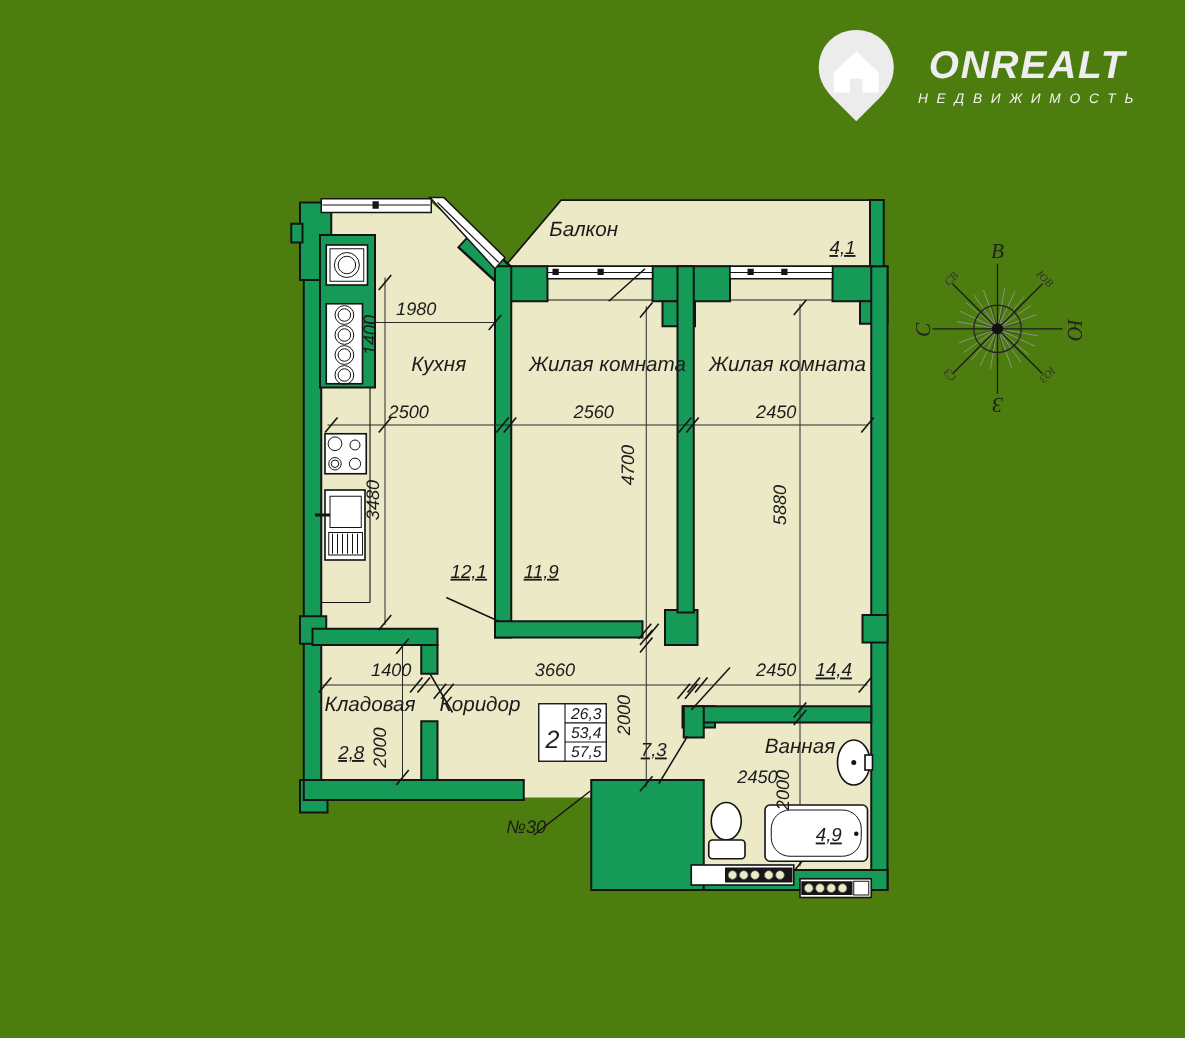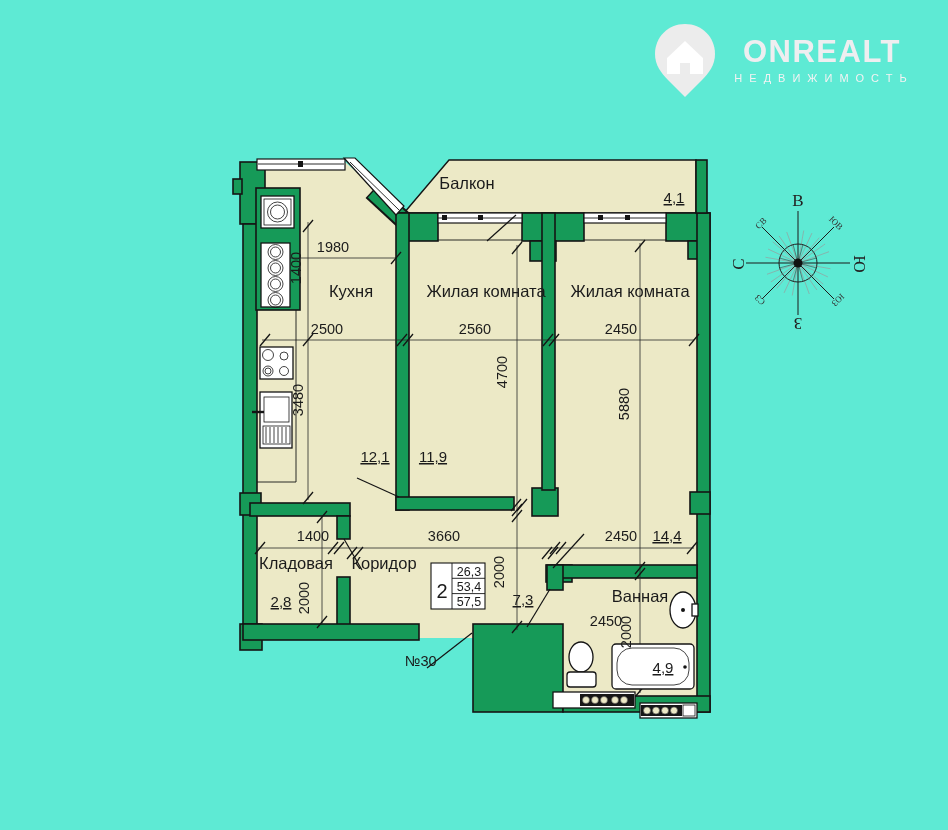--- a/index.html
+++ b/index.html
@@ -1,16 +1,16 @@
 <!DOCTYPE html>
 <html><head>
 <meta charset="utf-8">
 <style>
   html,body{margin:0;padding:0;background:#ffffff;width:948px;height:830px;overflow:hidden;}
-  #stage{position:relative;width:948px;height:830px;background:#5eead4;}
+  #stage{position:relative;width:948px;height:830px;background:#4d7c0f;font-style:italic;}
   svg{position:absolute;left:0;top:0;}
   text{font-family:"Liberation Sans",sans-serif;fill:#1b1b1b;}
   .wall{fill:#169a58;stroke:#141414;stroke-width:1.6;}
   .floor{fill:#ece9c6;}
   .win{fill:#ffffff;stroke:#141414;stroke-width:1.2;}
   .thin{stroke:#141414;stroke-width:0.9;fill:none;}
   .dimline{stroke:#2a2a2a;stroke-width:0.8;fill:none;}
   .tick{stroke:#141414;stroke-width:1.3;fill:none;}
   .door{stroke:#141414;stroke-width:1.2;fill:none;}
   .fix{fill:#ffffff;stroke:#141414;stroke-width:1.3;}

